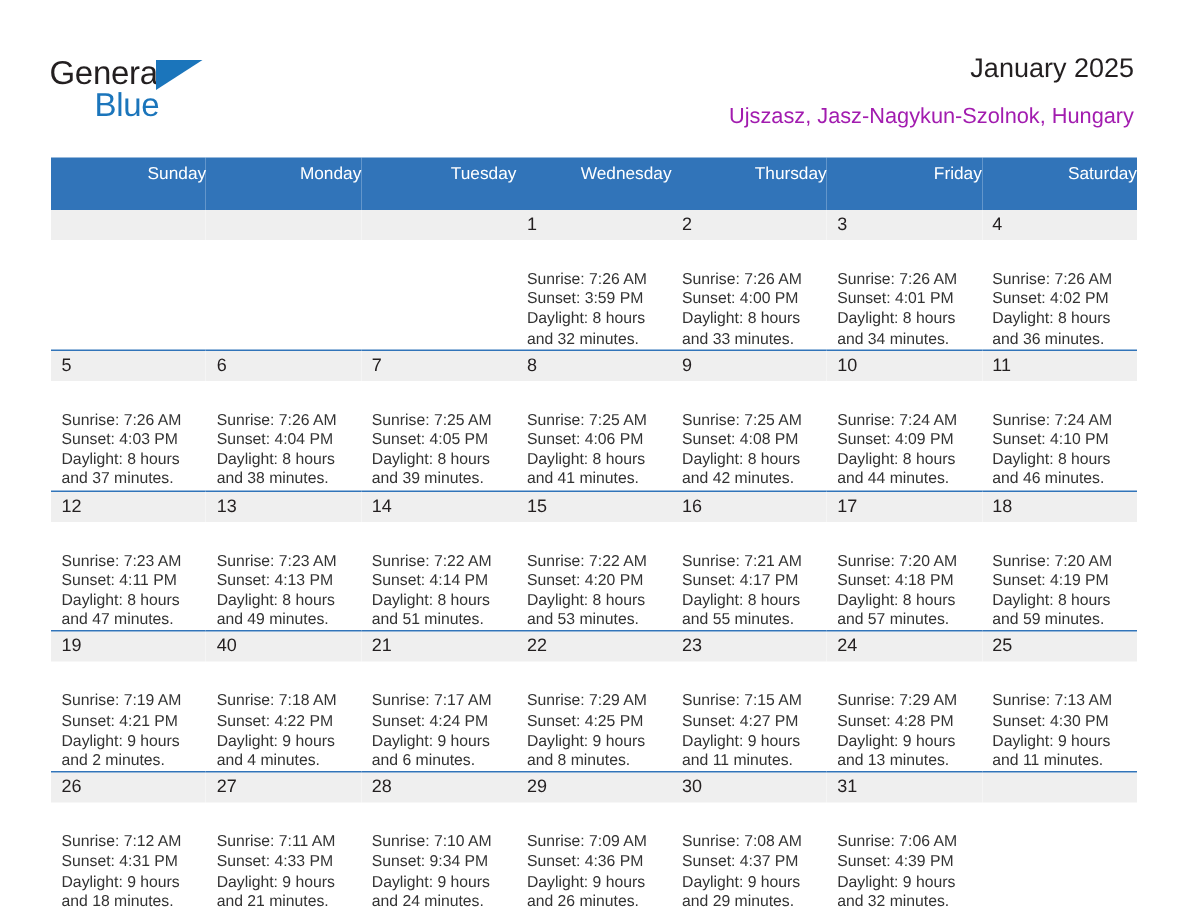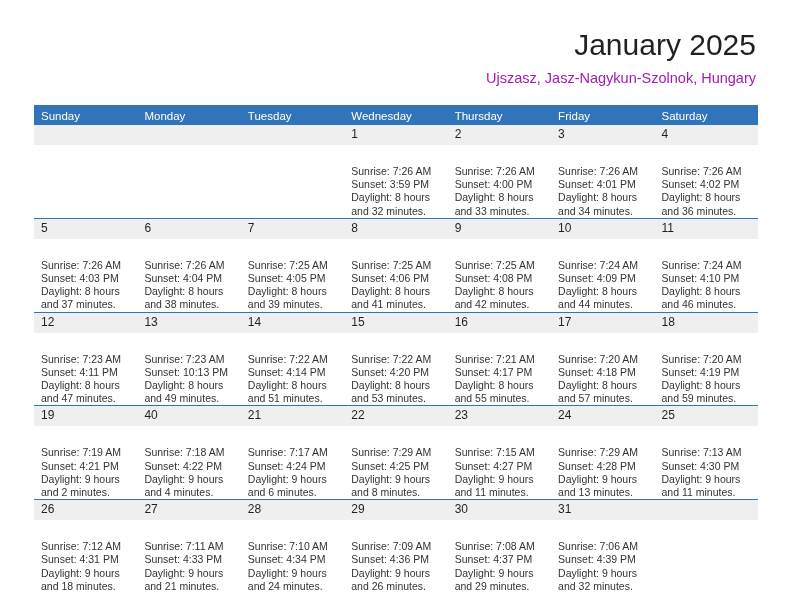--- a/index.html
+++ b/index.html
@@ -63,21 +63,21 @@
     color: #1b75bb;
     font-family: "Liberation Sans", sans-serif;
   }
   .title-block {
     position: absolute;
     right: 36px;
     top: 30px;
     text-align: right;
   }
   .cal-title {
-    font-size: 30px;
+    font-size: 18px;
     color: #231f20;
     line-height: 30px;
     white-space: nowrap;
   }
   .cal-subtitle {
     font-size: 14.5px;
     color: #a21caf;
     line-height: 20px;
     margin-top: 8px;
     white-space: nowrap;
@@ -90,22 +90,22 @@
     top: 105px;
     width: 724px;
     border-collapse: collapse;
     table-layout: fixed;
   }
   .calendar th {
     background: #3174b9;
     color: #ffffff;
     font-size: 11.5px;
     font-weight: normal;
-    text-align: left;
-    padding: 5px 0 3px 7px;
+    text-align: right;
+    padding: 5px 0 18px 7px;
     height: 12px;
     border: none;
   }
   .calendar td {
     vertical-align: top;
     padding: 0;
     border: none;
     border-top: 1px solid #3174b9;
     height: 78px;
     background: #ffffff;
@@ -133,20 +133,25 @@
   .detail div {
     white-space: nowrap;
   }
 </style>
 </head>
 <body>
 
 <div class="page">
 
   <div class="header">
+    <div class="logo">
+      <span class="logo-general">General</span>
+      <span class="logo-triangle"></span>
+      <span class="logo-blue">Blue</span>
+    </div>
     <div class="title-block">
       <div class="cal-title">January 2025</div>
       <div class="cal-subtitle">Ujszasz, Jasz-Nagykun-Szolnok, Hungary</div>
     </div>
   </div>
 
   <table class="calendar">
     <thead>
       <tr>
         <th>Sunday</th>
@@ -278,21 +283,21 @@
               <div>Sunrise: 7:23 AM</div>
               <div>Sunset: 4:11 PM</div>
               <div>Daylight: 8 hours</div>
               <div>and 47 minutes.</div>
             </div>
           </td>
           <td>
             <div class="daynum">13</div>
             <div class="detail">
               <div>Sunrise: 7:23 AM</div>
-              <div>Sunset: 10:13 PM</div>
+              <div>Sunset: 4:13 PM</div>
               <div>Daylight: 8 hours</div>
               <div>and 49 minutes.</div>
             </div>
           </td>
           <td>
             <div class="daynum">14</div>
             <div class="detail">
               <div>Sunrise: 7:22 AM</div>
               <div>Sunset: 4:14 PM</div>
               <div>Daylight: 8 hours</div>
@@ -417,21 +422,21 @@
               <div>Sunrise: 7:11 AM</div>
               <div>Sunset: 4:33 PM</div>
               <div>Daylight: 9 hours</div>
               <div>and 21 minutes.</div>
             </div>
           </td>
           <td>
             <div class="daynum">28</div>
             <div class="detail">
               <div>Sunrise: 7:10 AM</div>
-              <div>Sunset: 4:34 PM</div>
+              <div>Sunset: 9:34 PM</div>
               <div>Daylight: 9 hours</div>
               <div>and 24 minutes.</div>
             </div>
           </td>
           <td>
             <div class="daynum">29</div>
             <div class="detail">
               <div>Sunrise: 7:09 AM</div>
               <div>Sunset: 4:36 PM</div>
               <div>Daylight: 9 hours</div>

